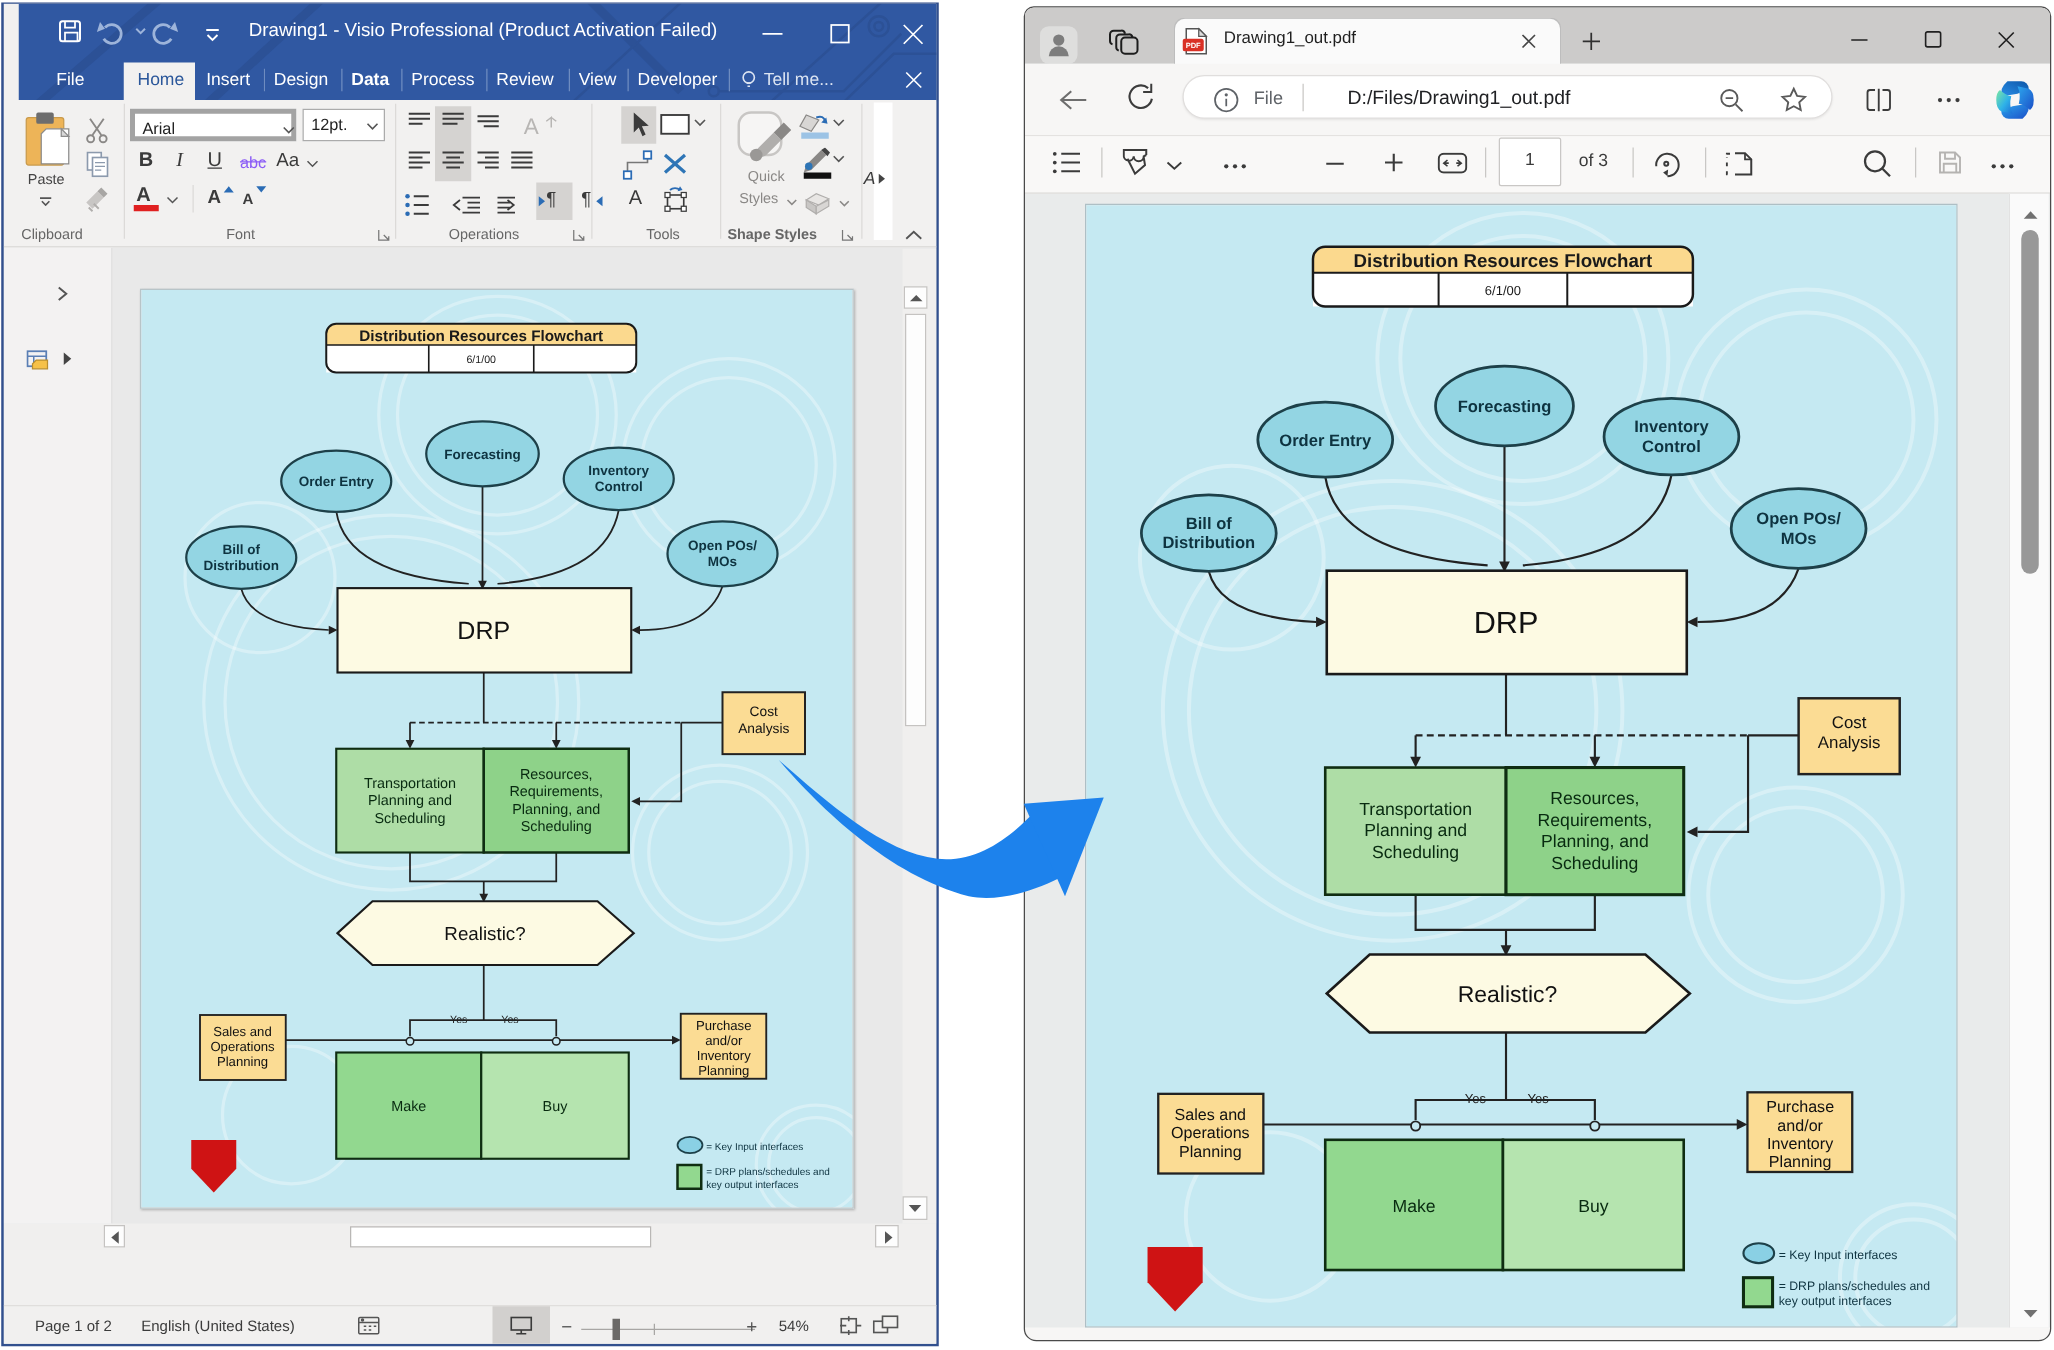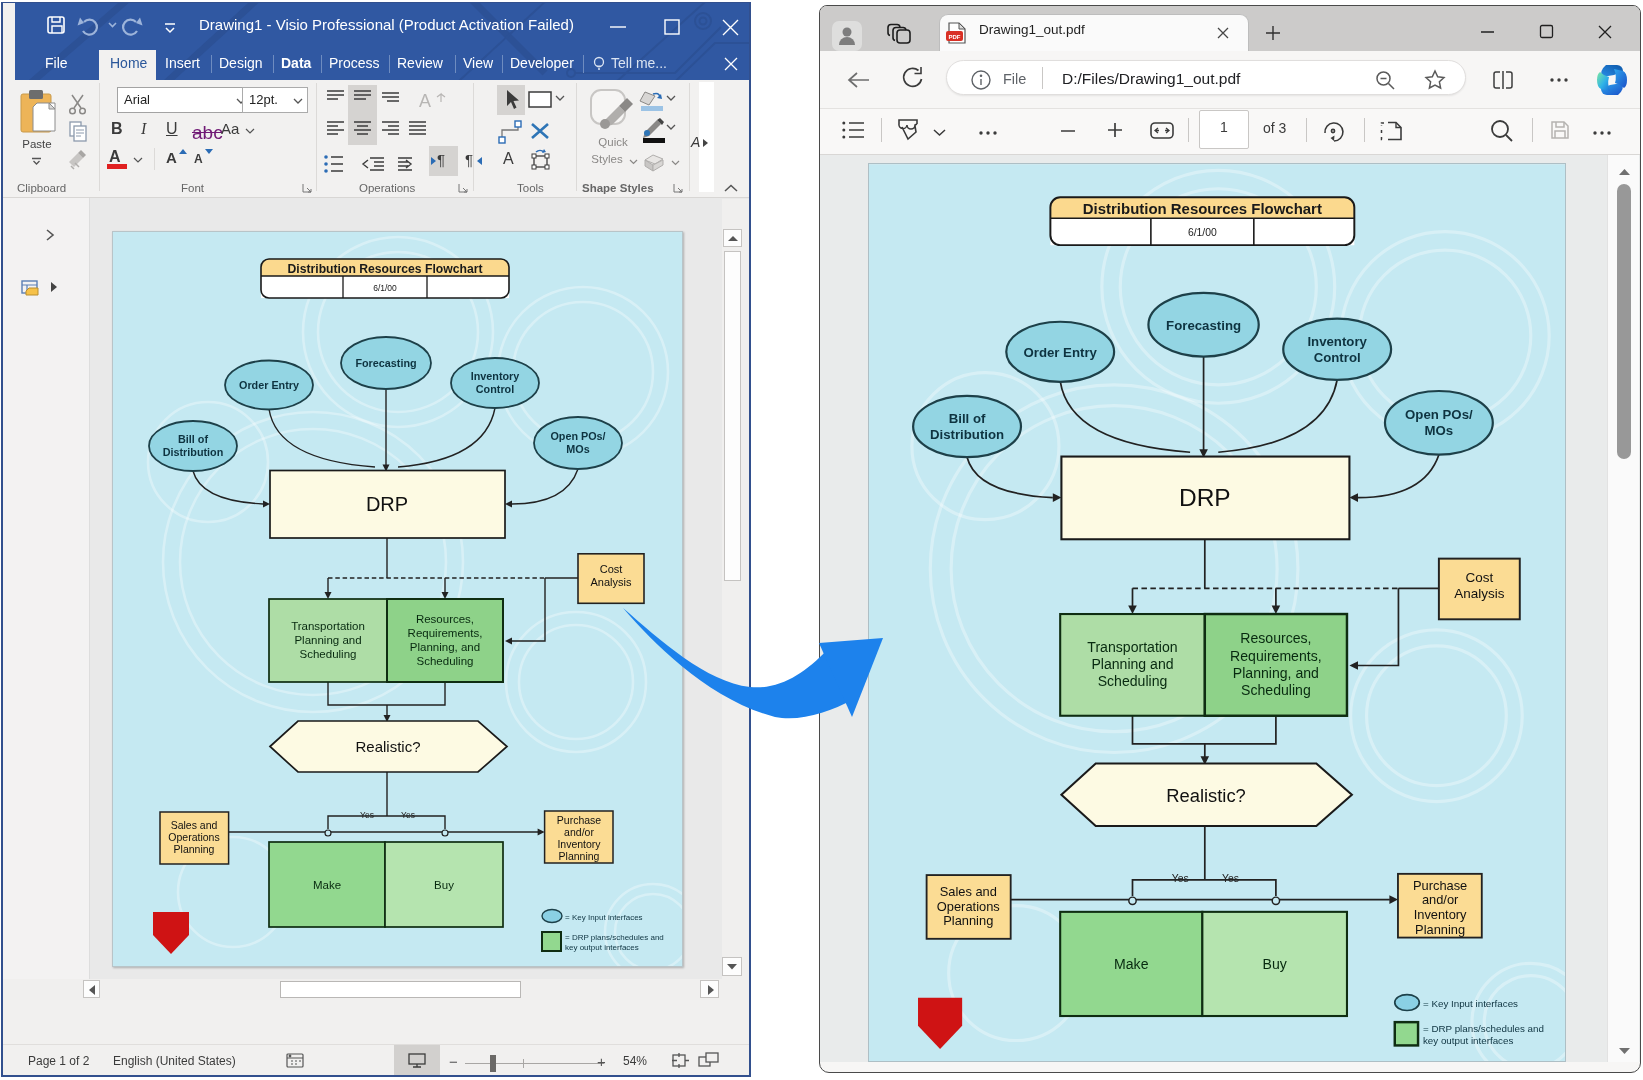--- a/index.html
+++ b/index.html
@@ -108,36 +108,36 @@
           <rect x="6" y="5" width="12" height="15" fill="#fff"></rect>
           <path d="M8,9 h8 M8,12 h8 M8,15 h5" stroke-width="1"></path>
     </svg>
     <svg class="abs" style="left:64px;top:68px;" width="26" height="24">
       <path d="M2,14 l9,-9 5,5 -9,9 z" fill="#c8c6c4"></path>
           <path d="M11,5 l3,-3 5,5 -3,3 z" fill="#a8a6a4"></path>
           <path d="M4,18 l3,3 M8,15 l4,4" stroke="#b0aeac" stroke-width="1.5"></path>
     </svg>
     <div class="abs" style="left:14px;top:102px;font-size:11.5px;color:#666;">Clipboard</div>
 
-    <div class="abs" style="left:114px;top:7px;width:133px;height:26px;background:#ffffff;border:1px solid #a3a3a3;box-sizing:border-box;">
+    <div class="abs" style="left:101px;top:7px;width:133px;height:26px;background:#ffffff;border:4px solid #a3a3a3;box-sizing:border-box;">
       <div class="abs" style="left:6px;top:4px;font-size:13px;color:#222;">Arial</div>
       <svg class="abs" style="left:118px;top:10px;" width="10" height="8">
             <path d="M1,1 l4,4 4,-4" stroke="#555" fill="none" stroke-width="1.3"></path>
           </svg>
     </div>
     <div class="abs" style="left:239px;top:7px;width:66px;height:26px;background:#ffffff;border:1px solid #ababab;box-sizing:border-box;">
       <div class="abs" style="left:6px;top:4px;font-size:13px;color:#222;">12pt.</div>
       <svg class="abs" style="left:50px;top:10px;" width="10" height="8">
             <path d="M1,1 l4,4 4,-4" stroke="#555" fill="none" stroke-width="1.3"></path>
           </svg>
     </div>
     <div class="abs" style="left:108px;top:40px;font-size:16px;font-weight:bold;color:#3b3b3b;">B</div>
     <div class="abs" style="left:138px;top:40px;font-size:16px;font-style:italic;font-family:'Liberation Serif',serif;color:#3b3b3b;">I</div>
     <div class="abs" style="left:163px;top:40px;font-size:16px;text-decoration:underline;color:#3b3b3b;">U</div>
-    <div class="abs" style="left:189px;top:42px;font-size:19px;text-decoration:line-through;color:#701a75;">abc</div>
+    <div class="abs" style="left:189px;top:42px;font-size:13px;text-decoration:line-through;color:#8b5cf6;">abc</div>
     <div class="abs" style="left:218px;top:40px;font-size:15px;color:#3b3b3b;">Aa</div>
     <svg class="abs" style="left:242px;top:48px;" width="10" height="8">
           <path d="M1,1 l4,4 4,-4" stroke="#555" fill="none" stroke-width="1.2"></path>
         </svg>
     <div class="abs" style="left:106px;top:68px;font-size:16px;font-weight:bold;color:#3b3b3b;">A</div>
     <div class="abs" style="left:104px;top:84px;width:20px;height:5px;background:#e02020;"></div>
     <svg class="abs" style="left:130px;top:77px;" width="10" height="8">
           <path d="M1,1 l4,4 4,-4" stroke="#555" fill="none" stroke-width="1.2"></path>
         </svg>
     <div class="abs" style="left:151px;top:68px;width:1px;height:22px;background:#dcdad8;"></div>
@@ -522,21 +522,21 @@
           <path d="M21,1 v6.5 h-6.5" fill="none" stroke-width="1.6"></path>
     </svg>
     <div class="abs" style="left:126px;top:9px;width:520px;height:35px;background:#ffffff;border:1px solid #e0dedd;border-radius:18px;box-shadow:0 1px 2px rgba(0,0,0,0.08);box-sizing:border-box;"></div>
     <svg class="abs" style="left:151px;top:19px;" width="21" height="21" stroke="#5f6368" stroke-width="1.4" fill="none">
           <circle cx="10" cy="10" r="9"></circle>
           <path d="M10,9 v6"></path>
           <circle cx="10" cy="5.8" r="0.6" fill="#5f6368"></circle>
         </svg>
     <div class="abs" style="left:183px;top:20px;font-size:14.5px;color:#5f6368;">File</div>
     <div class="abs" style="left:222px;top:16px;width:1px;height:22px;background:#c9c7c5;"></div>
-    <div class="abs" style="left:242px;top:19px;font-size:15.5px;color:#202124;text-align:right;">D:/Files/Drawing1_out.pdf</div>
+    <div class="abs" style="left:258px;top:19px;font-size:15.5px;color:#202124;text-align:right;">D:/Files/Drawing1_out.pdf</div>
     <svg class="abs" style="left:555px;top:19px;" width="21" height="21" stroke="#5a5a5a" stroke-width="1.5" fill="none">
           <circle cx="8.5" cy="8.5" r="6.5"></circle>
           <path d="M13.5,13.5 L19,19 M5.5,8.5 h6"></path>
         </svg>
     <svg class="abs" style="left:604px;top:18px;" width="22" height="22" stroke="#5a5a5a" stroke-width="1.5" fill="none">
           <path d="M11,2 l2.7,5.7 6.3,0.8 -4.6,4.3 1.2,6.2 -5.6,-3 -5.6,3 1.2,-6.2 -4.6,-4.3 6.3,-0.8 z"></path>
         </svg>
     <svg class="abs" style="left:672px;top:19px;" width="22" height="21" stroke="#3c3c3c" stroke-width="1.5" fill="none">
           <path d="M8,2 H4 a2,2 0 0 0 -2,2 v12 a2,2 0 0 0 2,2 h4 M14,2 h4 a2,2 0 0 1 2,2 v12 a2,2 0 0 1 -2,2 h-4 M11,1 v18"></path>
         </svg>

